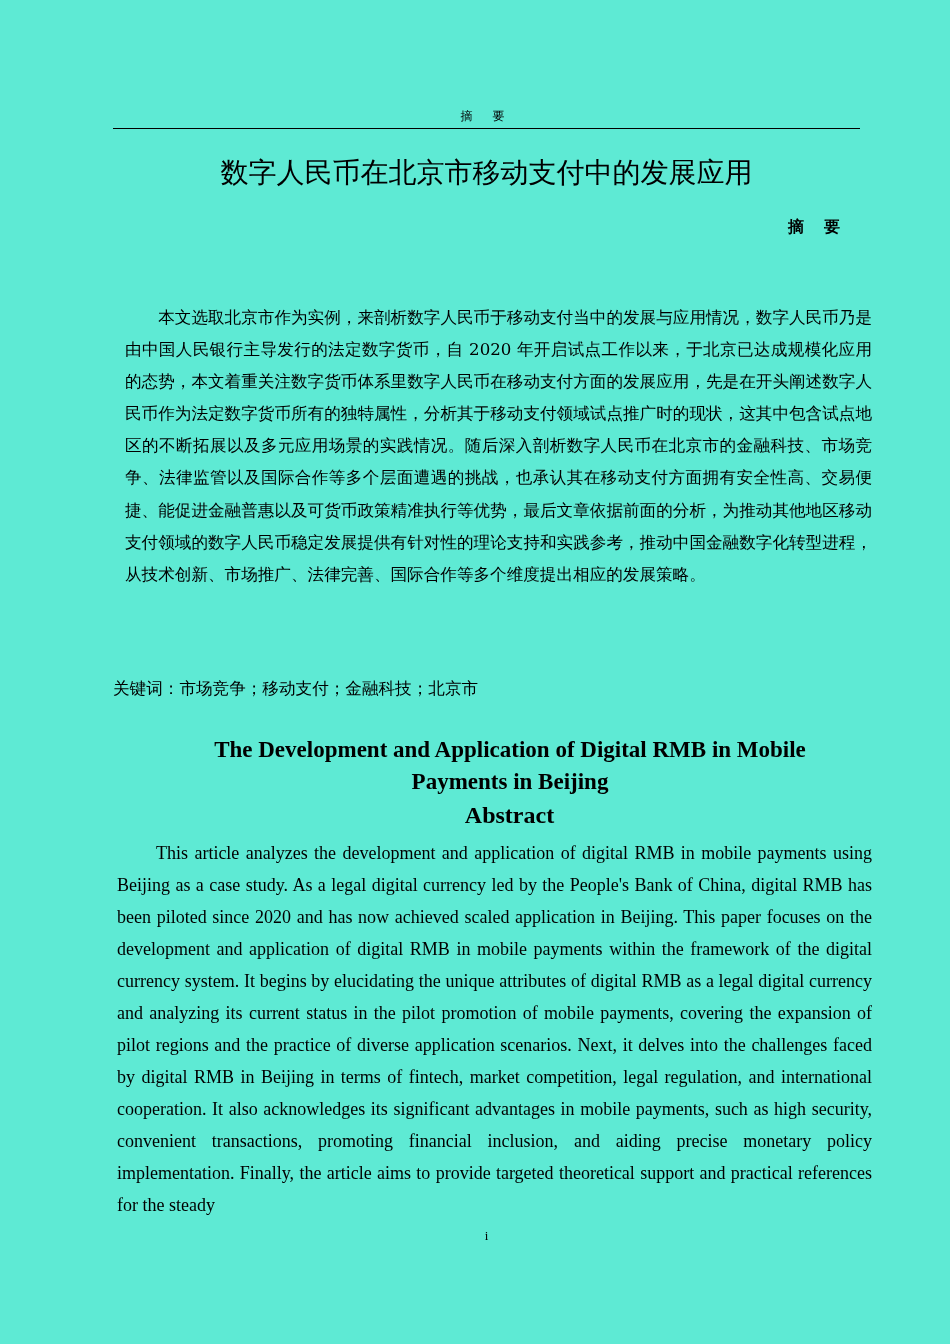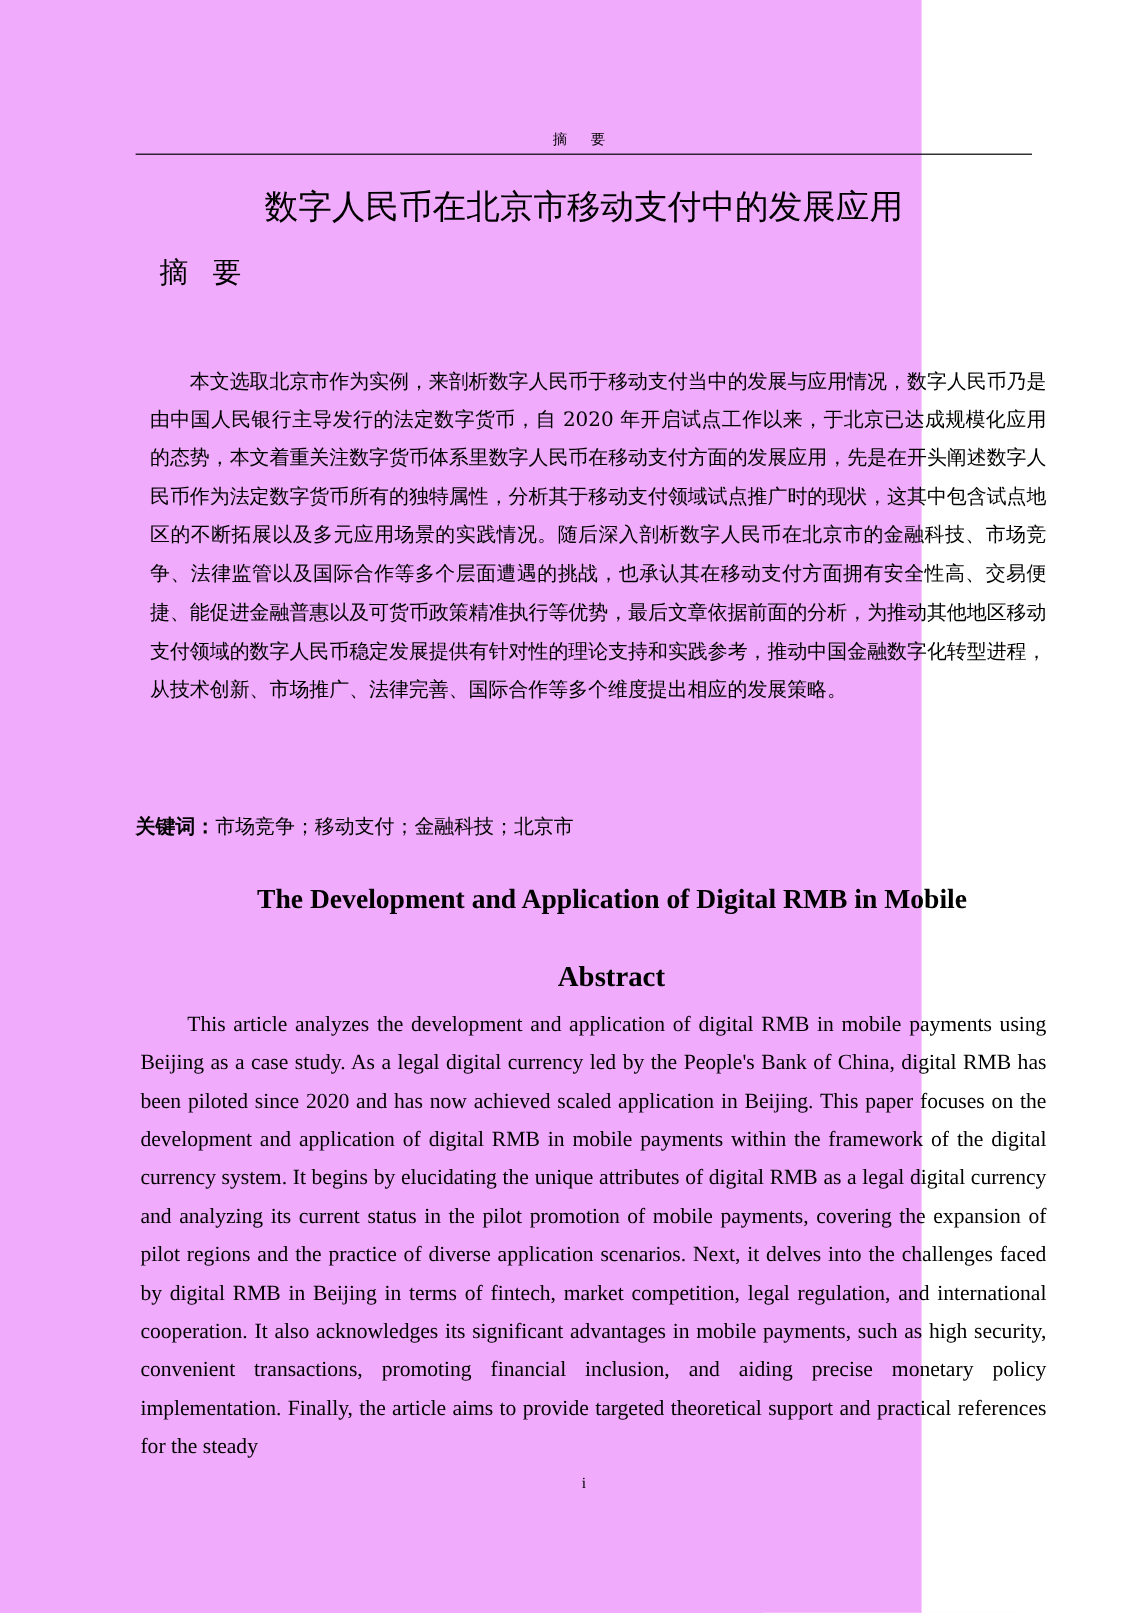--- a/index.html
+++ b/index.html
@@ -1,42 +1,42 @@
 <!DOCTYPE html>
 <html><head>
 <meta charset="utf-8">
 <style>
   html, body { margin: 0; padding: 0; background: #ffffff; }
   body { width: 950px; height: 1344px; position: relative; overflow: hidden; color: #000; }
-  .page { position: absolute; left: 0; top: 0; width: 768px; height: 1344px; background: #f0abfc; }
+  .page { position: absolute; left: 0; top: 0; width: 950px; height: 1344px; background: #5eead4; }
   .running-header {
     position: absolute; left: 113px; width: 747px; top: 108px;
     text-align: center; font-family: "DejaVu Serif", serif; font-size: 12px;
     letter-spacing: 8px; line-height: 16px;
   }
   .header-rule { position: absolute; left: 113px; width: 747px; top: 128px; height: 0; border-top: 1.5px solid #000; }
   .cn-title {
     position: absolute; left: 113px; width: 747px; top: 158px;
     text-align: center; font-family: "DejaVu Sans", sans-serif; font-size: 28px; line-height: 30px;
   }
   .cn-abstract-heading {
     position: absolute; left: 113px; width: 747px; top: 212px;
-    text-align: left; font-family: "DejaVu Sans", sans-serif; font-weight: normal; font-size: 24px;
+    text-align: right; font-family: "DejaVu Sans", sans-serif; font-weight: bold; font-size: 16px;
     letter-spacing: 20px; line-height: 30px; padding-left: 20px; box-sizing: border-box;
   }
   .cn-body {
     position: absolute; left: 113px; width: 747px; top: 290px;
     font-family: "DejaVu Serif", serif; font-size: 16.6px; line-height: 32.1px;
     text-align: justify; text-indent: 2em; margin: 12px;
   }
   .keywords {
     position: absolute; left: 113px; width: 747px; top: 674px;
     font-family: "DejaVu Serif", serif; font-size: 16.6px; line-height: 30px;
   }
-  .keywords .kw-label { font-family: "DejaVu Sans", sans-serif; font-weight: bold; }
+  .keywords .kw-label { font-family: "DejaVu Sans", sans-serif; font-weight: normal; }
   .en-title {
     position: absolute; left: 160px; width: 700px; top: 734px;
     text-align: center; font-family: "Liberation Serif", serif; font-weight: bold; font-size: 23px; line-height: 32px;
   }
   .en-abstract-heading {
     position: absolute; left: 113px; width: 793px; top: 801px;
     text-align: center; font-family: "Liberation Serif", serif; font-weight: bold; font-size: 24px; line-height: 28px;
   }
   .en-body {
     position: absolute; left: 113px; width: 755px; top: 833px;
@@ -59,19 +59,20 @@
   <div class="cn-abstract-heading">摘要</div>
 
   <p class="cn-body">本文选取北京市作为实例，来剖析数字人民币于移动支付当中的发展与应用情况，数字人民币乃是由中国人民银行主导发行的法定数字货币，自 2020 年开启试点工作以来，于北京已达成规模化应用的态势，本文着重关注数字货币体系里数字人民币在移动支付方面的发展应用，先是在开头阐述数字人民币作为法定数字货币所有的独特属性，分析其于移动支付领域试点推广时的现状，这其中包含试点地区的不断拓展以及多元应用场景的实践情况。随后深入剖析数字人民币在北京市的金融科技、市场竞争、法律监管以及国际合作等多个层面遭遇的挑战，也承认其在移动支付方面拥有安全性高、交易便捷、能促进金融普惠以及可货币政策精准执行等优势，最后文章依据前面的分析，为推动其他地区移动支付领域的数字人民币稳定发展提供有针对性的理论支持和实践参考，推动中国金融数字化转型进程，从技术创新、市场推广、法律完善、国际合作等多个维度提出相应的发展策略。</p>
 
   <div class="keywords">
     <span class="kw-label">关键词：</span><span>市场竞争；移动支付；金融科技；北京市</span>
   </div>
 
   <div class="en-title">
     <div>The Development and Application of Digital RMB in Mobile</div>
+    <div>Payments in Beijing</div>
   </div>
   <div class="en-abstract-heading">Abstract</div>
 
   <p class="en-body last-line">This article analyzes the development and application of digital RMB in mobile payments using Beijing as a case study. As a legal digital currency led by the People's Bank of China, digital RMB has been piloted since 2020 and has now achieved scaled application in Beijing. This paper focuses on the development and application of digital RMB in mobile payments within the framework of the digital currency system. It begins by elucidating the unique attributes of digital RMB as a legal digital currency and analyzing its current status in the pilot promotion of mobile payments, covering the expansion of pilot regions and the practice of diverse application scenarios. Next, it delves into the challenges faced by digital RMB in Beijing in terms of fintech, market competition, legal regulation, and international cooperation. It also acknowledges its significant advantages in mobile payments, such as high security, convenient transactions, promoting financial inclusion, and aiding precise monetary policy implementation. Finally, the article aims to provide targeted theoretical support and practical references for the steady</p>
 
   <div class="page-number">i</div>
 </div>
 
 </body></html>

